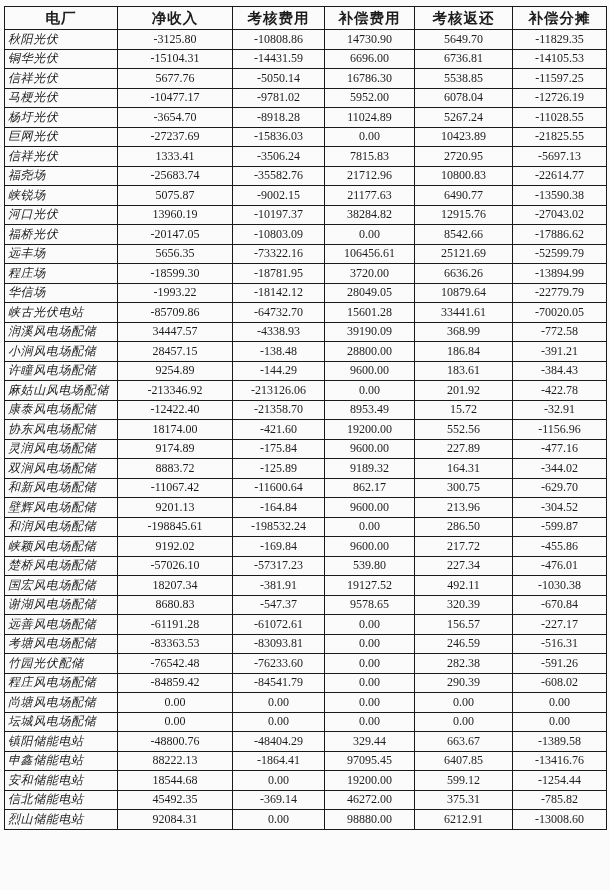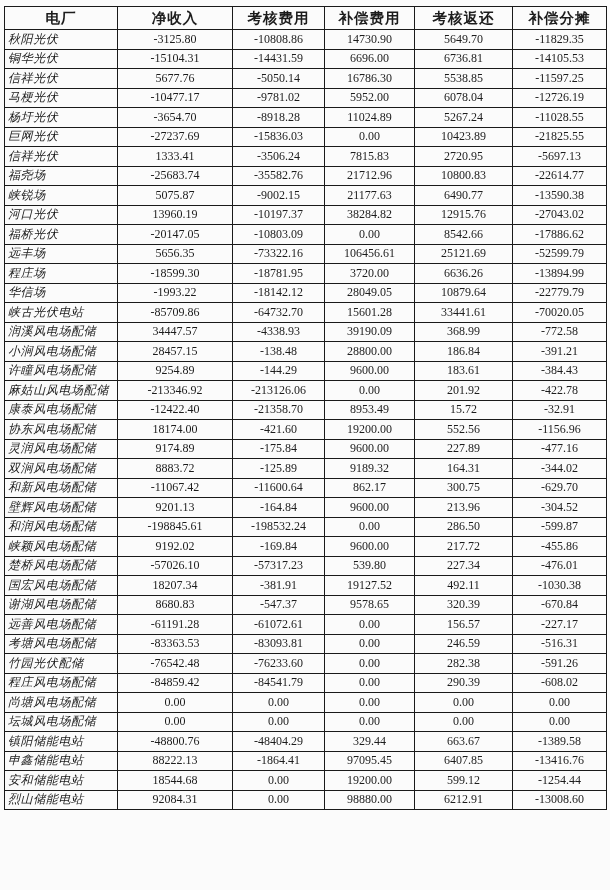--- a/index.html
+++ b/index.html
@@ -386,20 +386,28 @@
         </tr>
         <tr>
           <td class="name-cell">安和储能电站</td>
           <td class="num-cell">18544.68</td>
           <td class="num-cell">0.00</td>
           <td class="num-cell">19200.00</td>
           <td class="num-cell">599.12</td>
           <td class="num-cell">-1254.44</td>
         </tr>
         <tr>
+          <td class="name-cell">信北储能电站</td>
+          <td class="num-cell">45492.35</td>
+          <td class="num-cell">-369.14</td>
+          <td class="num-cell">46272.00</td>
+          <td class="num-cell">375.31</td>
+          <td class="num-cell">-785.82</td>
+        </tr>
+        <tr>
           <td class="name-cell">烈山储能电站</td>
           <td class="num-cell">92084.31</td>
           <td class="num-cell">0.00</td>
           <td class="num-cell">98880.00</td>
           <td class="num-cell">6212.91</td>
           <td class="num-cell">-13008.60</td>
         </tr>
       </tbody>
   </table>
 </div>

